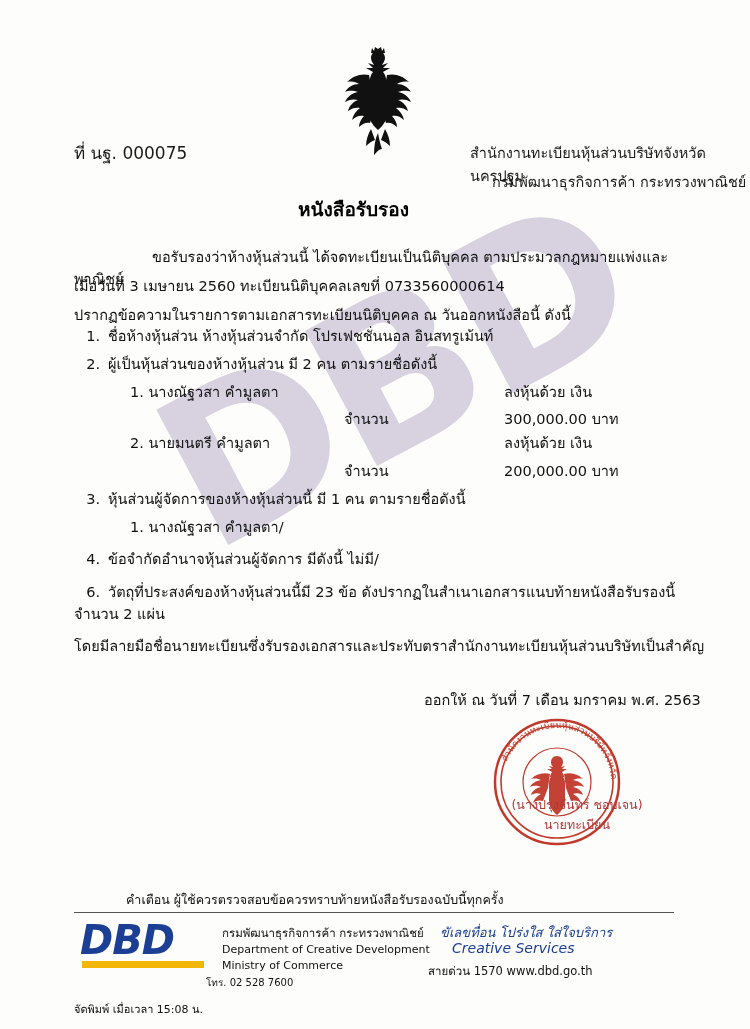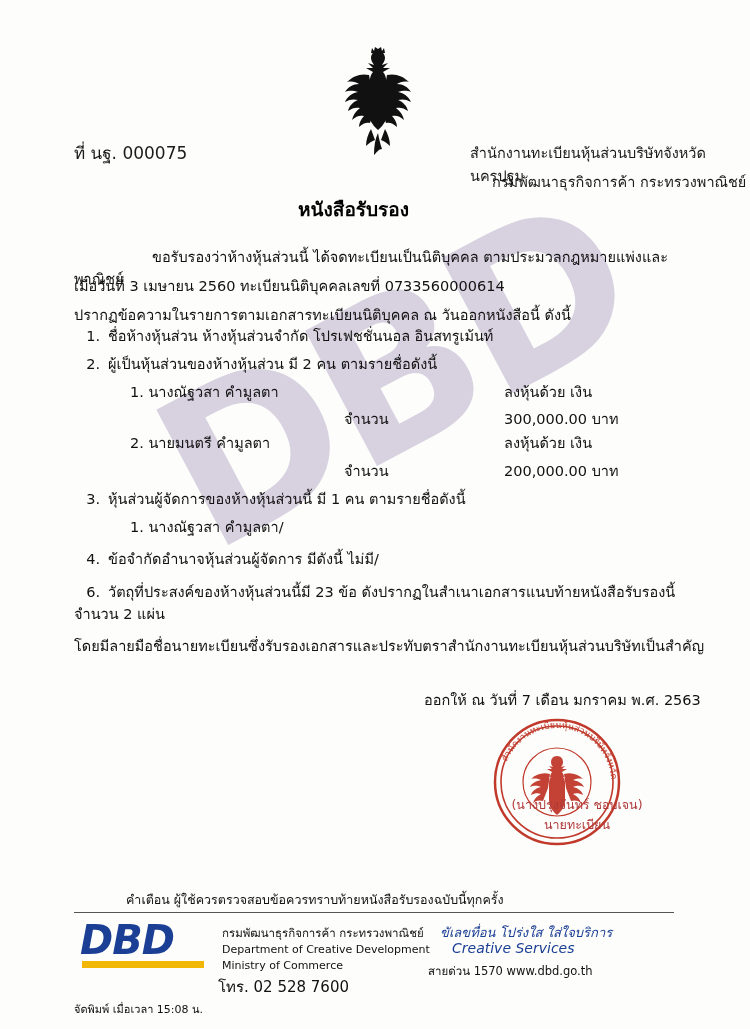--- a/index.html
+++ b/index.html
@@ -234,23 +234,23 @@
     position: absolute;
     left: 222px;
     top: 925px;
     font-size: 11px;
     color: #111;
     line-height: 1.45;
   }
   .dept-th { font-size: 11.5px; }
   .dept-phone {
     position: absolute;
-    left: 218px;
+    left: 206px;
     top: 975px;
-    font-size: 15px;
+    font-size: 10px;
     color: #111;
   }
   .creative-1 {
     position: absolute;
     left: 440px;
     top: 922px;
     font-size: 13px;
     color: #1b3f94;
     font-style: italic;
   }

